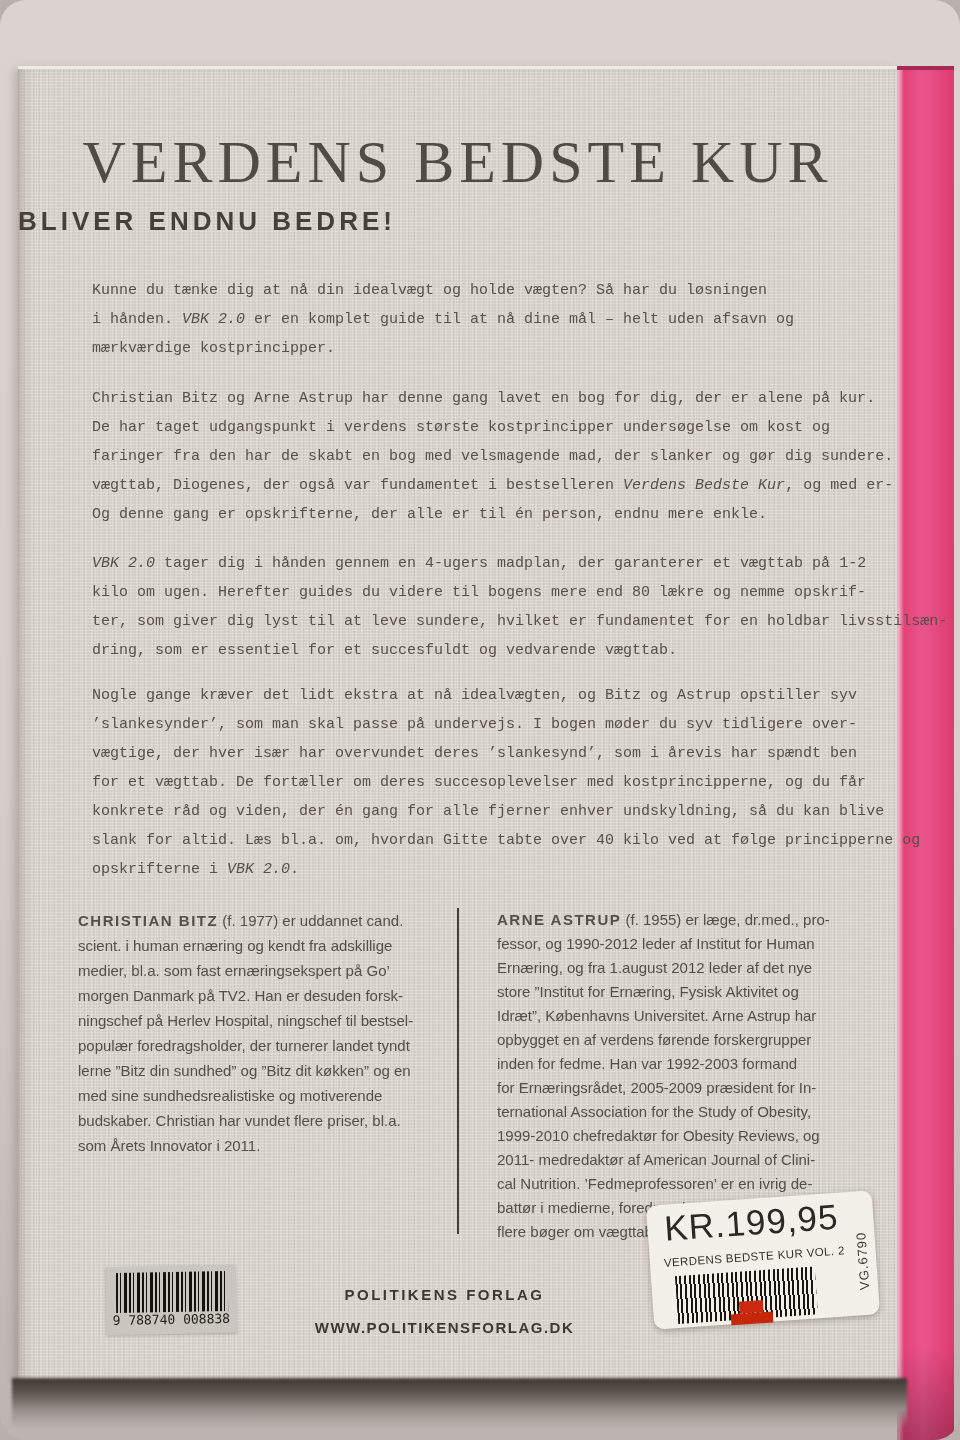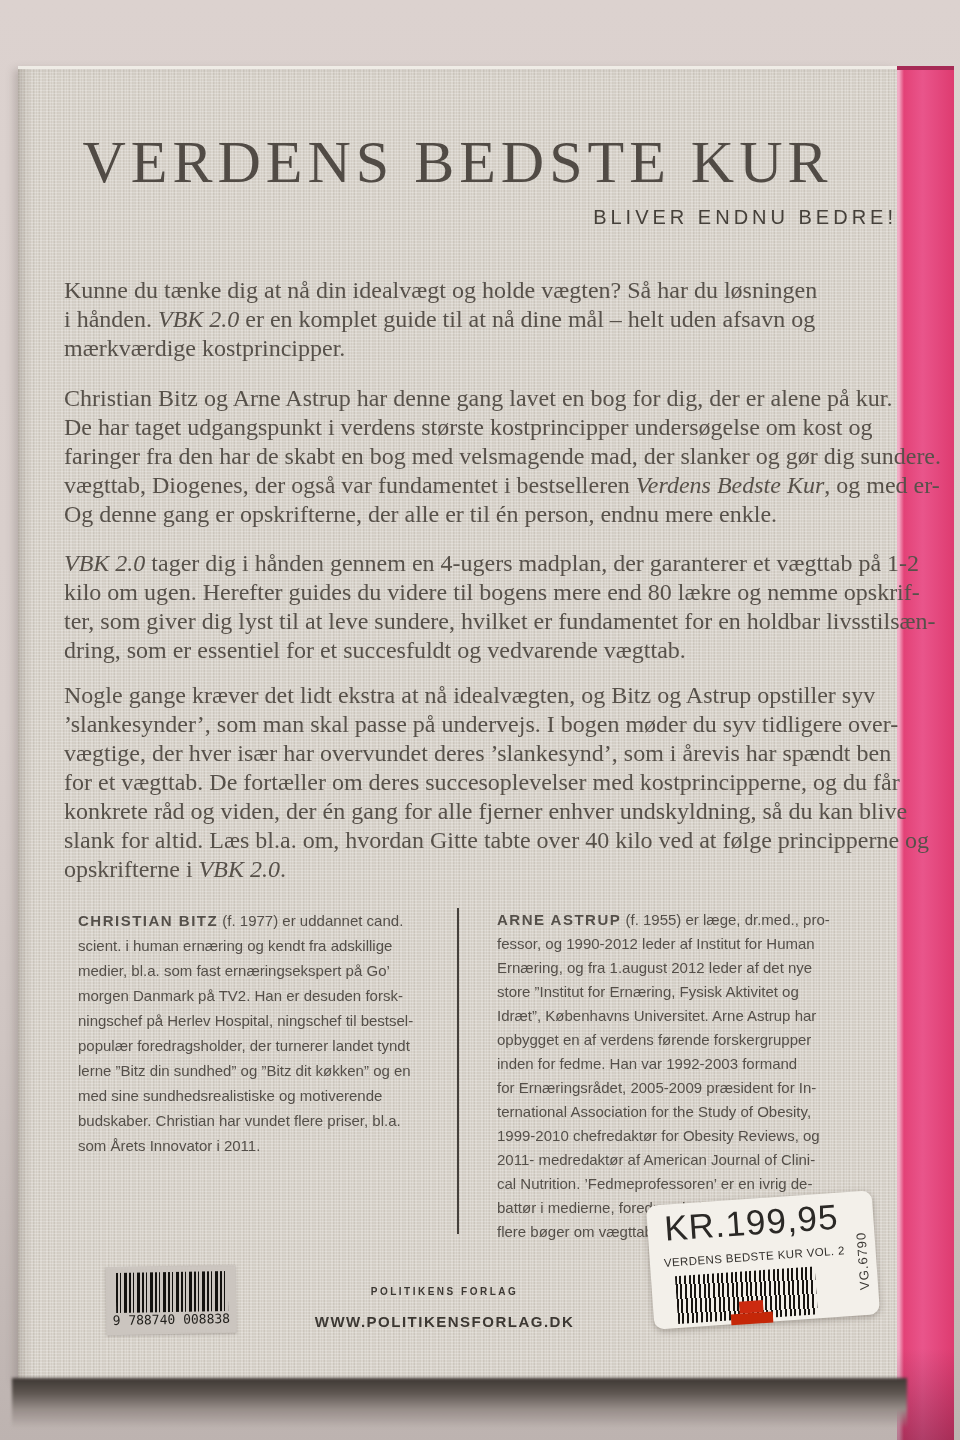--- a/index.html
+++ b/index.html
@@ -1,19 +1,20 @@
 <!DOCTYPE html>
 <html><head>
 <meta charset="utf-8">
 <style>
   html,body{margin:0;padding:0;background:#b9afac;}
   .stage{
     position:relative;width:960px;height:1440px;overflow:hidden;
     background:linear-gradient(180deg,#dcd2cf 0%,#d8cecb 50%,#cfc5c2 72%,#bdb3b0 100%);
     font-family:"Liberation Sans",sans-serif;
+    border-radius:26px;
   }
   
   .book{
     position:absolute;left:18px;top:66px;width:879px;height:1312px;
     background-color:#d9d4cc;
     background-image:
       repeating-linear-gradient(0deg,rgba(255,255,255,.22) 0 1px,rgba(0,0,0,0) 1px 3px),
       repeating-linear-gradient(90deg,rgba(150,140,124,.14) 0 1px,rgba(0,0,0,0) 1px 3px),
       repeating-linear-gradient(90deg,rgba(120,110,95,.05) 0 2px,rgba(255,255,255,.05) 2px 5px);
     border-top:3px solid #efece6;
@@ -32,40 +33,40 @@
       linear-gradient(90deg,#f2aac4 0,#f2aac4 2px,#e34277 7px,#e9558b 45%,#de3b70 100%);
     border-top:4px solid #a62a55;
   }
   
   .title{
     position:absolute;left:18px;top:128px;width:879px;text-align:center;
     font-family:"Liberation Serif",serif;font-size:60px;font-weight:400;
     letter-spacing:5px;color:#514b45;white-space:nowrap;
   }
   .subtitle{
-    position:absolute;left:18px;top:206px;width:879px;text-align:right;
-    font-size:20px;font-weight:400;letter-spacing:4px;color:#45403a;
+    position:absolute;left:18px;top:206px;width:879px;text-align:left;
+    font-size:26px;font-weight:700;letter-spacing:4px;color:#45403a;
   }
   .para{
-    position:absolute;left:64px;width:780px;
-    font-family:Liberation Serif, serif;font-size:24px;line-height:29px;color:#57514a;
+    position:absolute;left:92px;width:780px;
+    font-family:Liberation Mono, monospace;font-size:15px;line-height:29px;color:#57514a;
   }
   .p1{top:276px}.p2{top:384px}.p3{top:549px}.p4{top:681px}
   .tline{white-space:nowrap;}
   .tline i{font-style:italic;}
   .tline b{font-weight:700;letter-spacing:1.5px;margin-top:36px;}
   .divider{position:absolute;left:457px;top:908px;width:2px;height:326px;background:#45403b;}
   .bio{position:absolute;font-size:15px;color:#544f49;}
   .bio-left{left:78px;top:908px;width:376px;line-height:25px;}
   .bio-right{left:497px;top:908px;width:380px;line-height:24px;}
   .publisher{
     position:absolute;left:237px;top:1286px;width:415px;text-align:center;
     color:#3c3833;font-weight:700;
   }
-  .pub-name{font-size:10px;letter-spacing:2.5px;}
+  .pub-name{font-size:15px;letter-spacing:2.5px;}
   .pub-site{font-size:15px;letter-spacing:1.5px;margin-top:16px;}
   
   .isbn{
     position:absolute;left:106px;top:1266px;width:130px;height:68px;
     background:#cbc5bf;transform:rotate(-1deg);
     box-shadow:0 1px 3px rgba(80,70,65,.3);
   }
   .isbn-bars{
     position:absolute;left:10px;right:8px;top:6px;height:40px;
     background:repeating-linear-gradient(90deg,#14120f 0 2px,rgba(0,0,0,0) 2px 4px,#14120f 4px 5px,rgba(0,0,0,0) 5px 8px,#14120f 8px 11px,rgba(0,0,0,0) 11px 13px);

